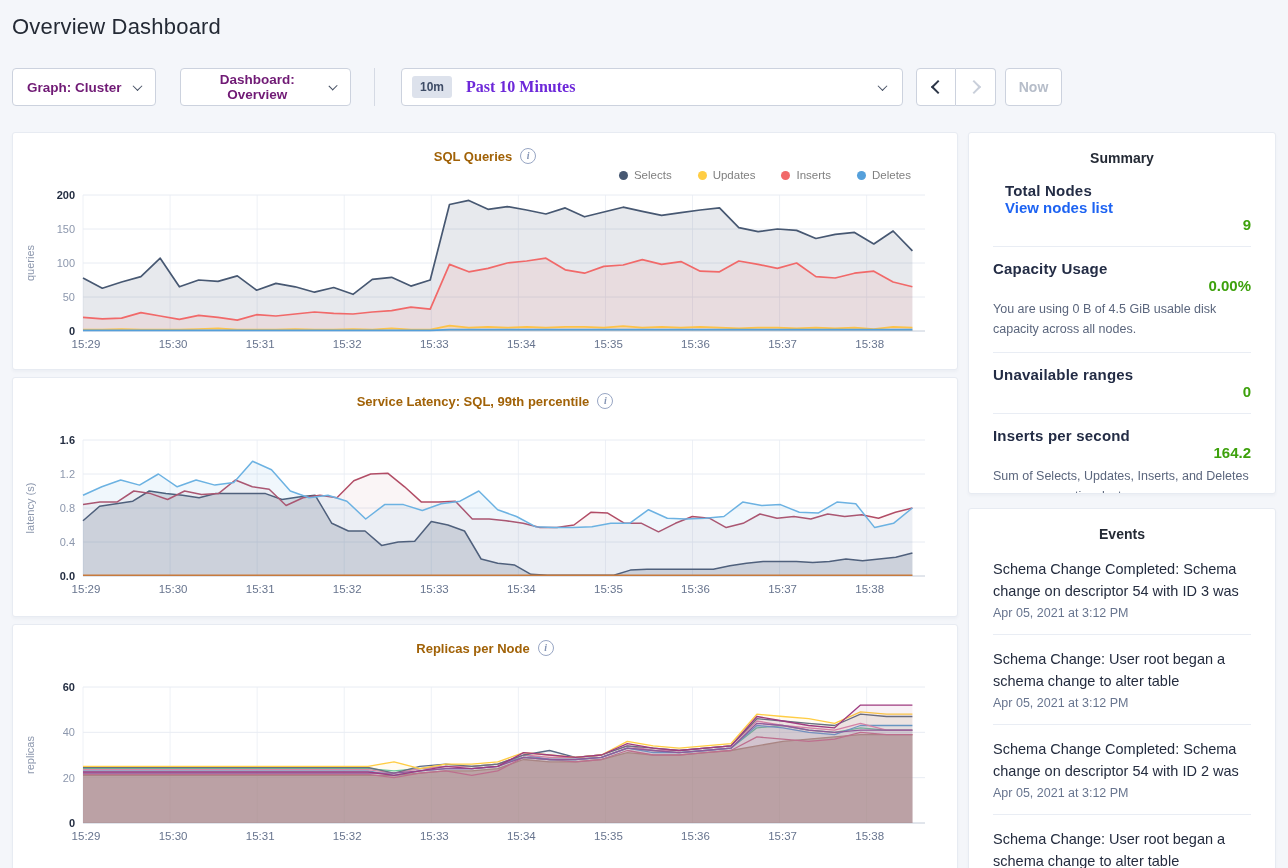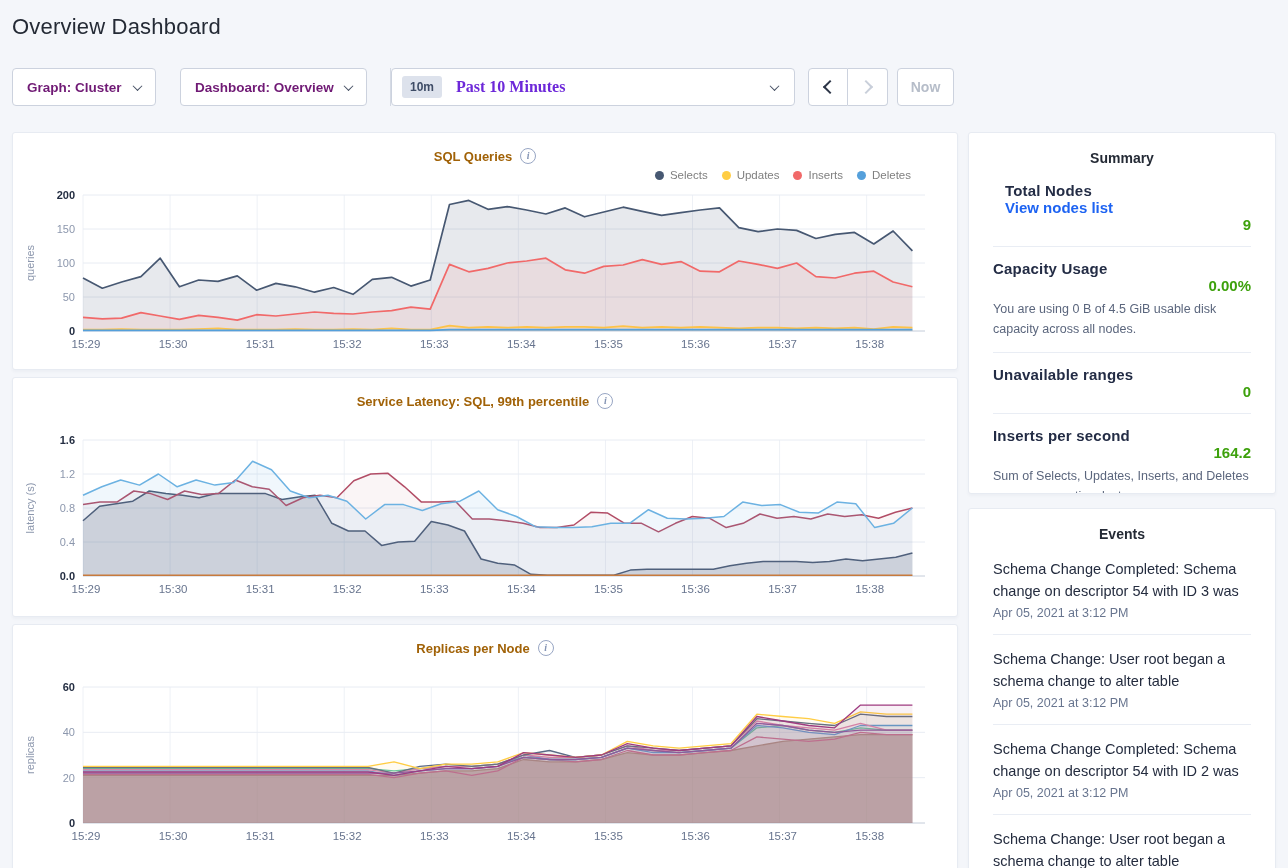--- a/index.html
+++ b/index.html
@@ -8,23 +8,23 @@
 
   .page-title { font-size: 22px; font-weight: 500; color: #242a35; padding: 14px 0 0 12px; letter-spacing: .2px; }
 
   
   .toolbar { display: flex; align-items: center; margin: 28px 0 0 12px; height: 38px; }
   .btn { background: #fff; border: 1px solid #ccd2de; border-radius: 4px; height: 38px;
          display: inline-flex; align-items: center; cursor: pointer; }
   .dropdown { padding: 0 14px; font-size: 13.5px; font-weight: bold; color: #701a75; }
   .dropdown .chev { margin-left: 10px; }
   .dd-graph { width: 144px; justify-content: space-between; }
-  .dd-dash { width: 187px; margin-left: 24px; justify-content: space-between; }
+  .dd-dash { width: 171px; margin-left: 24px; justify-content: space-between; }
   .vdivider { width: 1px; height: 38px; background: #d5dae4; margin-left: 23px; }
-  .time-sel { width: 404px; padding: 0 16px 0 10px; }
+  .time-sel { width: 502px; margin-left: 26px; padding: 0 16px 0 10px; }
   .range-badge { background: #dde2ec; color: #3e4c66; font-size: 12px; font-weight: bold;
                  border-radius: 3px; padding: 4px 8px; }
   .range-label { font-size: 16px; font-weight: bold; color: #6d28d9; margin-left: 14px; font-family: Liberation Serif, serif; }
   .time-sel .chev { margin-left: auto; }
   .chev { display: inline-block; width: 7px; height: 7px; border-right: 1.6px solid #454f63; border-bottom: 1.6px solid #454f63; }
   .chev.down { transform: rotate(45deg) translate(-1px,-1px); }
   .arrow-group { display: inline-flex; margin-left: 13px; }
   .arrow-btn { width: 40px; height: 38px; justify-content: center; }
   .arrow-btn.prev { border-radius: 4px 0 0 4px; }
   .arrow-btn.next { border-radius: 0 4px 4px 0; border-left: none; }
@@ -41,21 +41,21 @@
           box-shadow: 0 2px 3px rgba(56,76,108,0.04); }
 
   
   .chart-card { overflow: hidden; }
   .chart-card.h1 { height: 238px; } .chart-card.h2 { height: 240px; } .chart-card.h3 { height: 252px; }
   .chart-title-row { display: flex; justify-content: center; align-items: center; gap: 8px; padding-top: 14px; height: 32px; }
   .chart-title { font-size: 13px; font-weight: bold; color: #a16207; }
   .info-icon { width: 16px; height: 16px; border: 1px solid #98a6c4; border-radius: 50%; color: #8494b4;
                font-size: 10px; line-height: 14px; text-align: center; font-weight: bold; cursor: pointer;
                font-family: "Liberation Serif", serif; font-style: italic; }
-  .legend { height: 20px; display: flex; justify-content: flex-end; gap: 14px; padding-right: 46px; align-items: center; }
+  .legend { height: 20px; display: flex; justify-content: flex-end; gap: 26px; padding-right: 46px; align-items: center; }
   .legend-item { font-size: 11.5px; color: #7f7f7f; display: inline-flex; align-items: center; gap: 6px; }
   .legend-item .dot { width: 9px; height: 9px; border-radius: 50%; display: inline-block; }
   .plot { padding-left: 8px; }
 
   
   .summary-card { padding: 0 24px; height: 362px; overflow: hidden; }
   .panel-title { text-align: center; font-size: 14px; font-weight: bold; color: #242a35; margin: 17px 0 3px; }
   .sum-row { padding: 13px 0; border-bottom: 1px solid #e9edf4; }
   .sum-row:last-child { border-bottom: none; }
   .sum-main { display: flex; align-items: baseline; flex-direction: column; }

